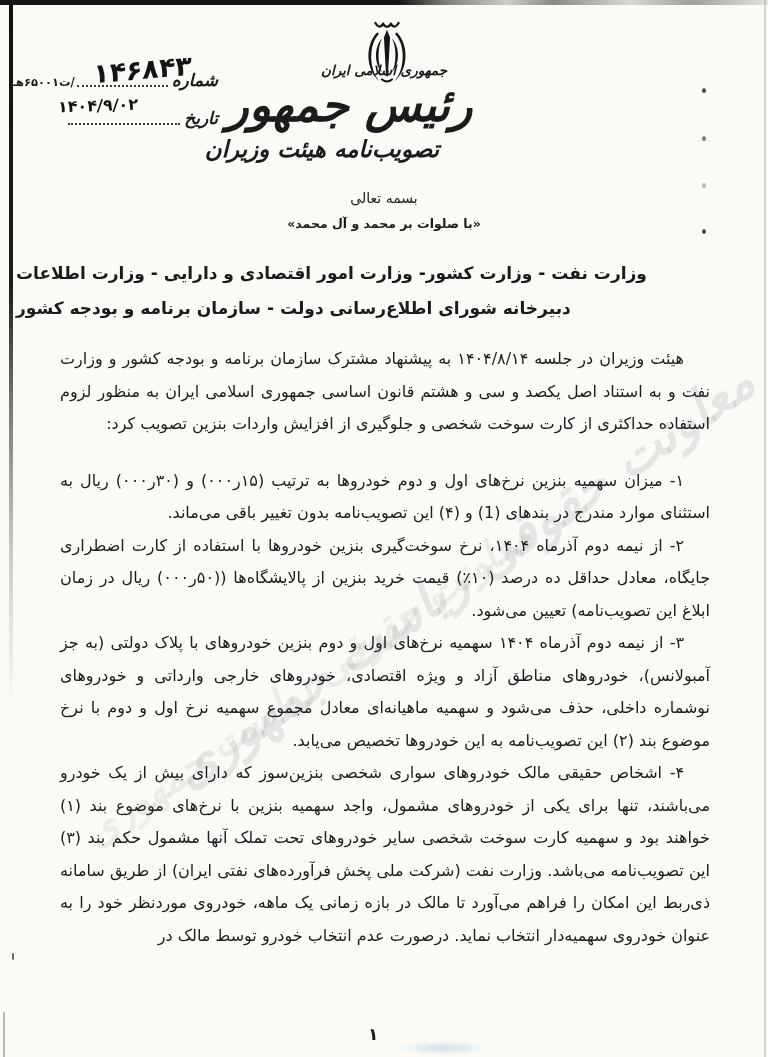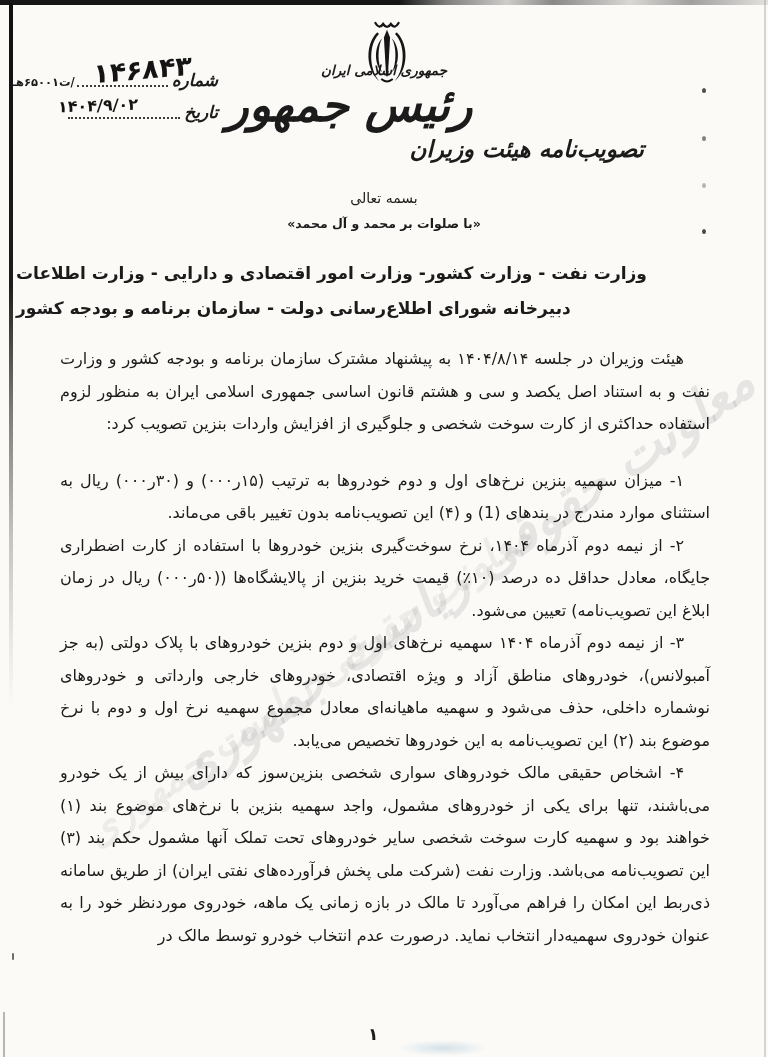--- a/index.html
+++ b/index.html
@@ -19,21 +19,21 @@
   .speck { position:absolute; left:702px; width:4px; height:5px; border-radius:50%; background:#4a4a4a; }
   .speck.s1{top:88px;} .speck.s2{top:136px; opacity:.7;} .speck.s3{top:183px; opacity:.4;} .speck.s4{top:229px;}
   .speck.s5{left:12px; top:953px; width:2px; height:7px; border-radius:1px; opacity:.8;}
 
   
   .emblem { position:absolute; top:14px; left:359px; }
   .country { position:absolute; top:62px; left:0; width:768px; text-align:center;
     font-size:13.5px; font-weight:bold; font-style:italic; }
   .office { position:absolute; top:80px; left:0; width:699px; text-align:center;
     font-size:46px; font-weight:bold; font-style:italic; line-height:50px; }
-  .doc-type { position:absolute; top:136px; left:0; width:644px; text-align:right;
+  .doc-type { position:absolute; top:136px; left:0; width:644px; text-align:center;
     font-size:23px; font-weight:bold; font-style:italic; }
 
   
   .ref { position:absolute; top:70px; left:12px; width:208px; font-size:13px; }
   .ref-row { display:flex; direction:rtl; align-items:flex-end; height:20px; }
   .ref-row .lbl { font-weight:bold; font-style:italic; font-size:17px; padding-right:2px; }
   .ref-row .dots { flex:1; border-bottom:2px dotted #3a3a3a; margin:0 4px 3px 2px; height:12px; }
   .ref-row .sfx { font-size:11.5px; font-weight:bold; white-space:nowrap; padding-bottom:1px; }
   .hand { position:absolute; font-weight:bold; color:#141414; white-space:nowrap; }
   .hand-number { top:-16px; right:28px; font-size:27px; transform:rotate(-5deg) skewX(-6deg); letter-spacing:2px; }
@@ -100,21 +100,21 @@
   <div class="doc-type">تصویب‌نامه هیئت وزیران</div>
 
   <div class="ref">
     <div class="hand hand-number">۱۴۶۸۴۳</div>
     <div class="ref-row">
       <span class="lbl">شماره</span>
       <span class="dots"></span>
       <span class="sfx">/ت۶۵۰۰۱هـ</span>
     </div>
     <div class="hand hand-date">۱۴۰۴/۹/۰۲</div>
-    <div class="ref-row" style="margin-top:12px;">
+    <div class="ref-row" style="margin-top:18px;">
       <span class="lbl">تاریخ</span>
       <span class="dots" style="max-width:112px;"></span>
     </div>
   </div>
 
   <div class="basmala">بسمه تعالی</div>
   <div class="salawat">«با صلوات بر محمد و آل محمد»</div>
 
   <div class="addr a1">وزارت نفت - وزارت کشور- وزارت امور اقتصادی و دارایی - وزارت اطلاعات</div>
   <div class="addr a2">دبیرخانه شورای اطلاع‌رسانی دولت - سازمان برنامه و بودجه کشور</div>

